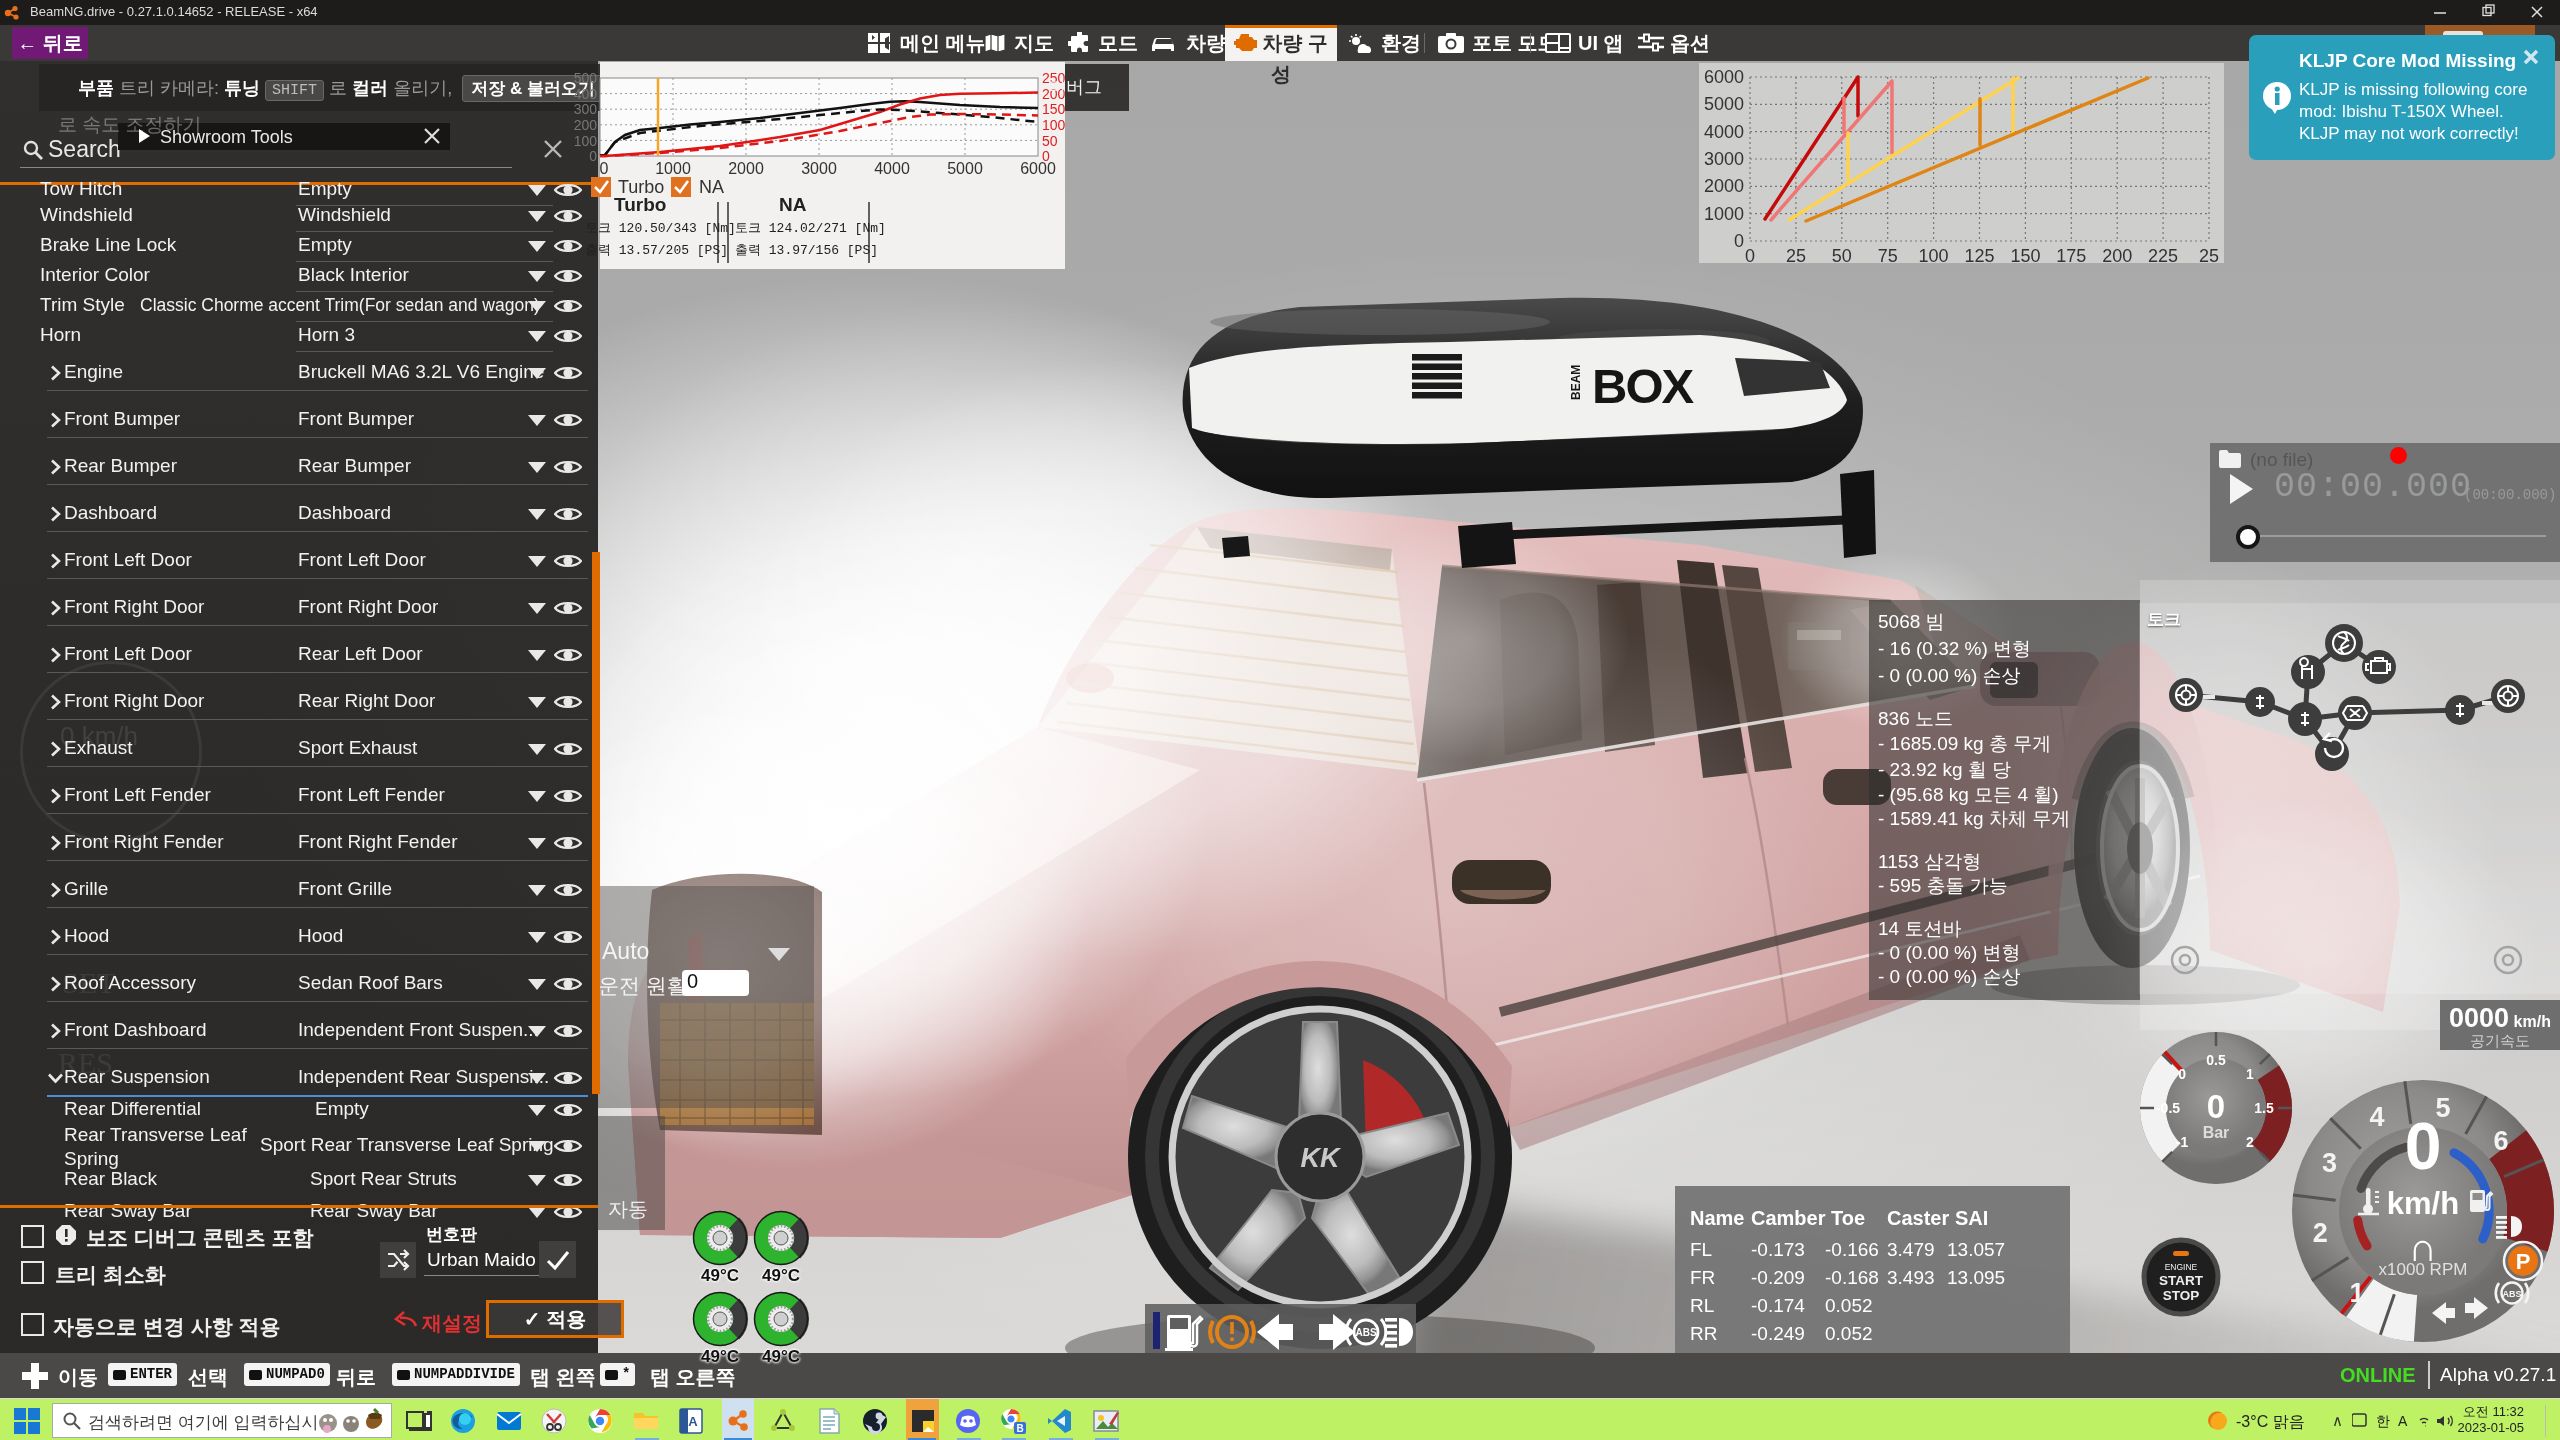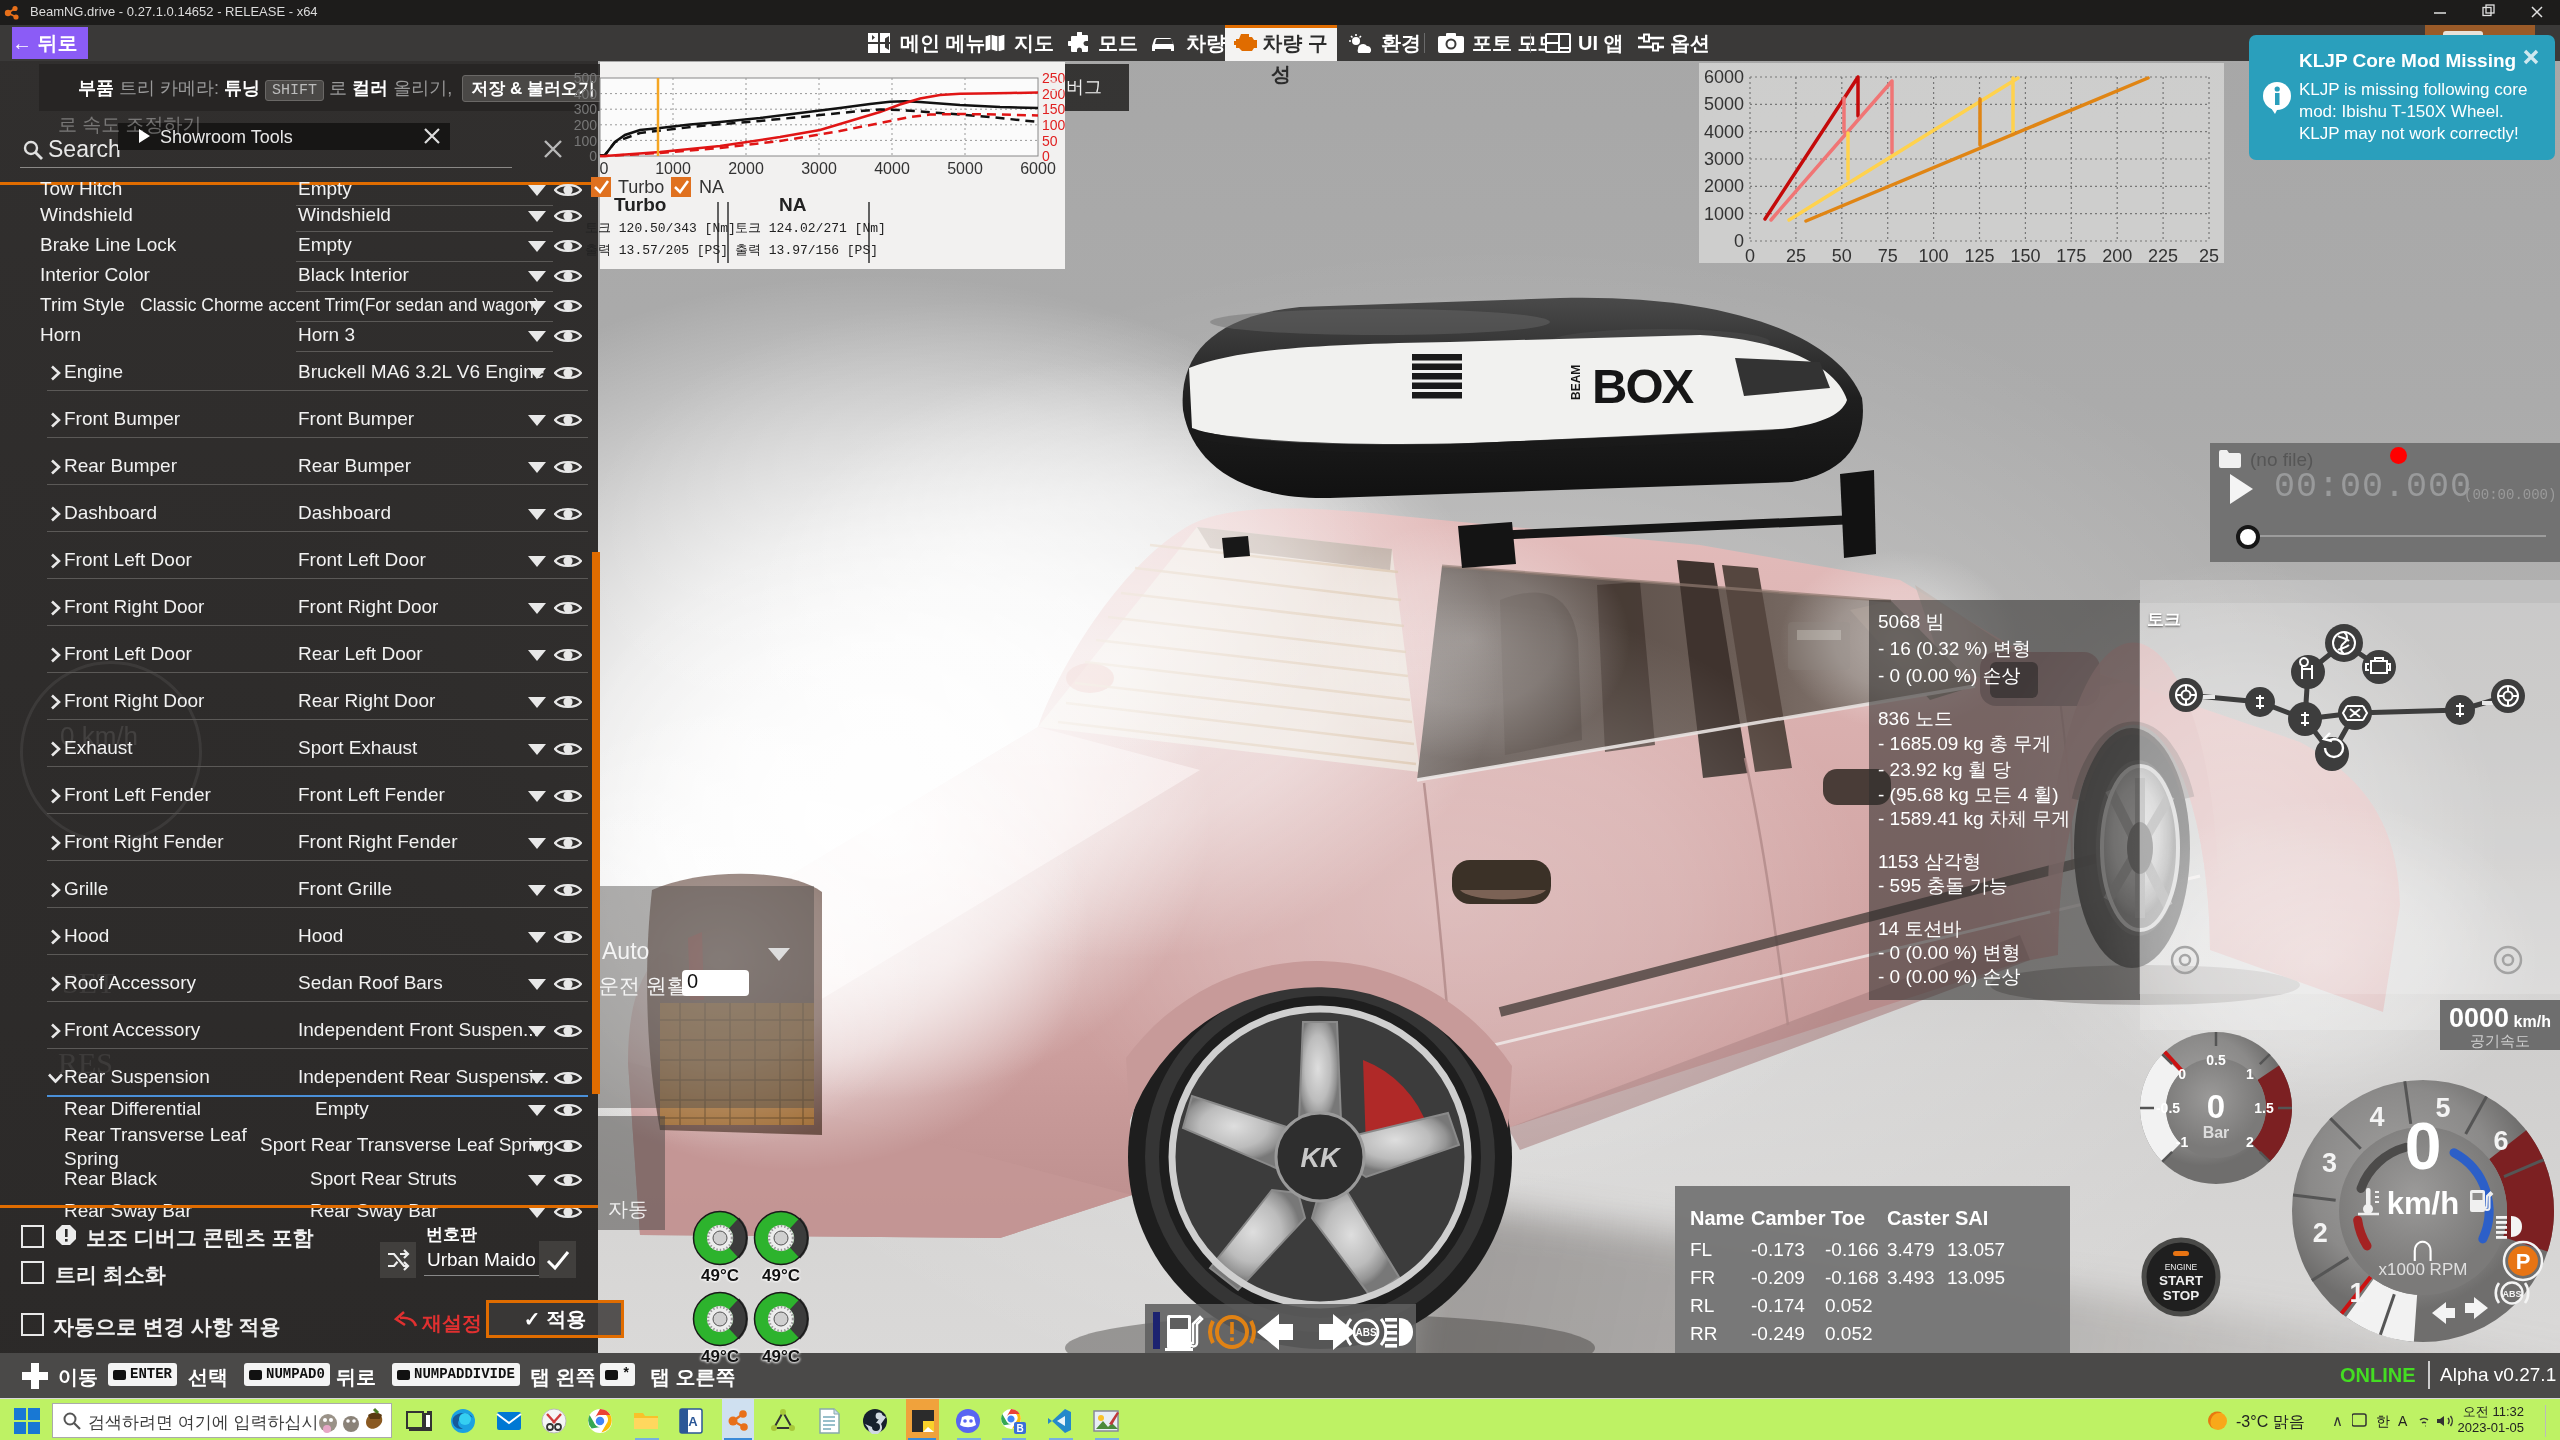--- a/index.html
+++ b/index.html
@@ -10,21 +10,21 @@
 radial-gradient(ellipse 900px 600px at 1500px 820px, rgba(255,255,255,.35) 0%, rgba(255,255,255,0) 100%),
 linear-gradient(180deg,#a7a7a7 0px,#ababab 380px,#b4b3b2 700px,#c5c4c3 880px,#cfcecd 1020px,#d8d7d6 1260px,#dcdbda 1415px);}
 
 #shadowband{left:1430px;top:1200px;width:1250px;height:240px;background:linear-gradient(95deg,rgba(60,55,52,.38) 0%,rgba(85,80,75,.28) 45%,rgba(120,115,110,.14) 80%,rgba(140,135,130,0) 100%);transform:rotate(8deg);transform-origin:0 0;filter:blur(18px);}
 
 #titlebar{left:0;top:0;width:2560px;height:25px;background:#1d1c1b;color:#dcdcdc;font-size:13px;}
 #titlebar .t{position:absolute;left:30px;top:4px;}
 
 #navbar{left:0;top:25px;width:2560px;height:36px;background:#3a3938;}
 .navitem{position:absolute;top:0;height:36px;color:#fff;font-size:20px;font-weight:bold;line-height:36px;white-space:nowrap;}
-#backbtn{position:absolute;left:12px;top:2px;width:76px;height:32px;background:#8b5cf6;color:#fff;font-weight:bold;font-size:20px;line-height:32px;}
+#backbtn{position:absolute;left:12px;top:2px;width:76px;height:32px;background:#701a75;color:#fff;font-weight:bold;font-size:20px;text-align:center;line-height:32px;}
 .navdiv{position:absolute;top:8px;width:1px;height:20px;background:#6a6a6a;}
 #activetab{position:absolute;left:1225px;top:0;width:112px;height:36px;background:#f4f3f2;border-top:3px solid #e06c00;box-sizing:border-box;color:#2c2c2c;font-size:20px;font-weight:bold;line-height:31px;text-align:center;}
 
 #tipbar{left:39px;top:64px;width:1090px;height:47px;background:rgba(38,36,35,.88);color:#cfcfcf;font-size:18px;z-index:3;}
 #tipbar b{color:#fff;}
 #tip2{left:58px;top:112px;width:300px;height:26px;color:rgba(255,255,255,.35);font-size:19px;z-index:3;}
 
 #panel{left:0;top:61px;width:598px;height:1292px;background:linear-gradient(180deg,rgba(45,43,42,.97),rgba(38,36,35,.97));}
 .prow{position:absolute;color:#f2f2f2;font-size:19px;white-space:nowrap;}
 .pv{position:absolute;color:#f2f2f2;font-size:19px;white-space:nowrap;}
@@ -498,21 +498,21 @@
         <div class="pv" style="left:298px;top:972px">Sedan Roof Bars</div>
         <div class="ddown" style="left:528px;top:979px"></div>
         <svg class="abs" style="left:554px;top:975px" width="28" height="18" viewBox="0 0 28 18">
           <path d="M1 9C6 2.5 22 2.5 27 9 22 15.5 6 15.5 1 9z" fill="none" stroke="#e8e8e8" stroke-width="2.2"></path>
           <circle cx="14" cy="9" r="4.6" fill="#e8e8e8"></circle>
         </svg>
         <div class="uline" style="left:47px;top:1001px;width:541px;"></div>
         <svg class="abs" style="left:50px;top:1023px" width="11" height="16" viewBox="0 0 11 16">
           <path d="M2 1.5L9 8L2 14.5" stroke="#e8e8e8" stroke-width="2.6" fill="none"></path>
         </svg>
-        <div class="prow" style="left:64px;top:1019px">Front Accessory</div>
+        <div class="prow" style="left:64px;top:1019px">Front Dashboard</div>
         <div class="pv" style="left:298px;top:1019px">Independent Front Suspen...</div>
         <div class="ddown" style="left:528px;top:1026px"></div>
         <svg class="abs" style="left:554px;top:1022px" width="28" height="18" viewBox="0 0 28 18">
           <path d="M1 9C6 2.5 22 2.5 27 9 22 15.5 6 15.5 1 9z" fill="none" stroke="#e8e8e8" stroke-width="2.2"></path>
           <circle cx="14" cy="9" r="4.6" fill="#e8e8e8"></circle>
         </svg>
         <div class="uline" style="left:47px;top:1048px;width:541px;"></div>
         <svg class="abs" style="left:50px;top:1070px;transform:rotate(90deg)" width="11" height="16" viewBox="0 0 11 16">
           <path d="M2 1.5L9 8L2 14.5" stroke="#e8e8e8" stroke-width="2.6" fill="none"></path>
         </svg>

